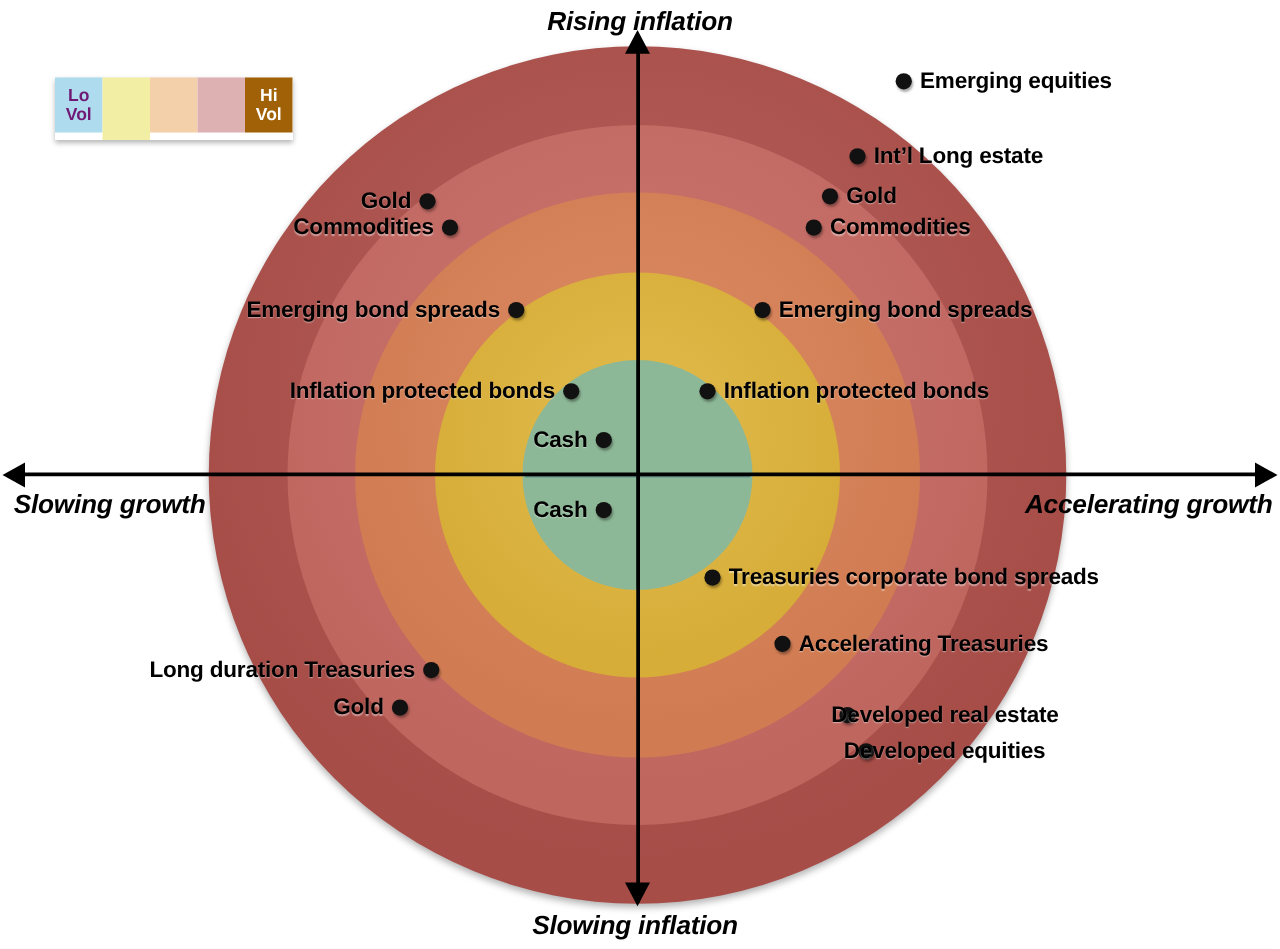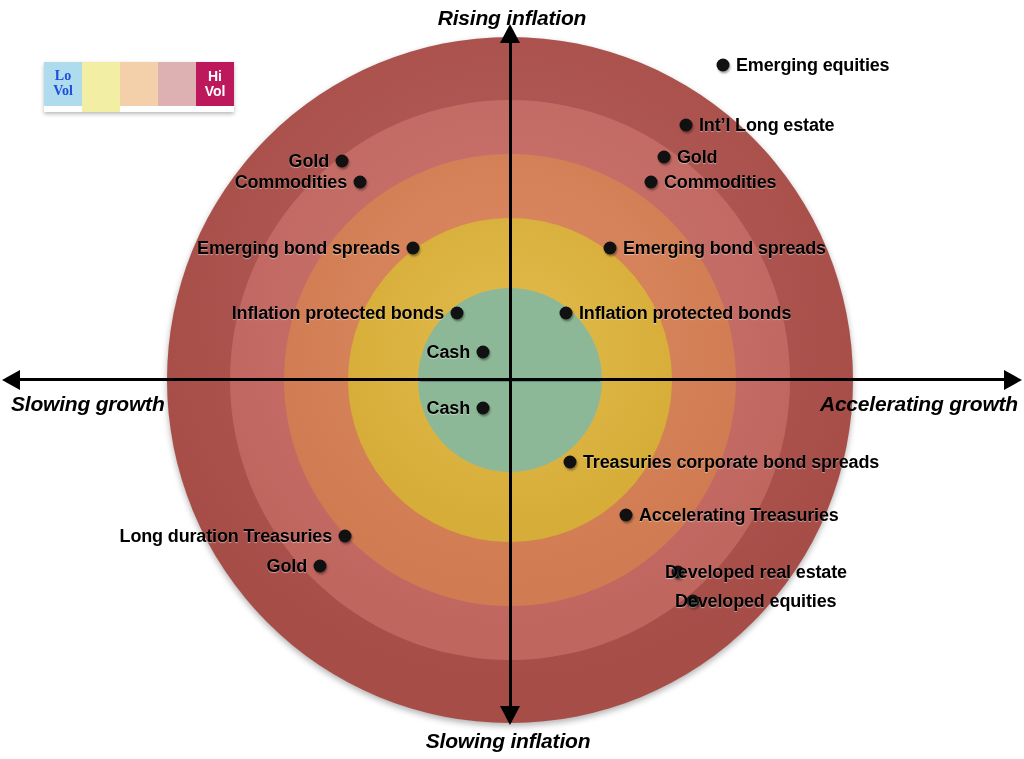--- a/index.html
+++ b/index.html
@@ -102,21 +102,21 @@
     height: 44px;
     display: flex;
     flex-direction: column;
     align-items: center;
     justify-content: center;
     font-size: 14px;
     font-weight: bold;
     line-height: 1.05;
   }
   .legend-swatch.tall { height: 50px; align-self: center; }
-  #legend-lo { color: #1d4ed8; font-family: Liberation Serif, serif; }
+  #legend-lo { color: #701a75; }
   #legend-hi { color: #ffffff; }
 
   
   .datapoint {
     position: absolute;
     width: 13px;
     height: 13px;
     border-radius: 50%;
     background: #111;
     transform: translate(-50%, -50%);
@@ -164,21 +164,21 @@
   <div class="axis-caption" id="caption-accel">Accelerating growth</div>
 
   <div id="legend">
     <div class="legend-swatch" id="legend-lo" style="background: rgb(174, 220, 238);">
       <span>Lo</span>
       <span>Vol</span>
     </div>
     <div class="legend-swatch tall" style="background: rgb(242, 239, 164);"></div>
     <div class="legend-swatch" style="background: rgb(243, 208, 170);"></div>
     <div class="legend-swatch" style="background: rgb(221, 176, 178);"></div>
-    <div class="legend-swatch" id="legend-hi" style="background: #be185d;">
+    <div class="legend-swatch" id="legend-hi" style="background: #a16207;">
       <span>Hi</span>
       <span>Vol</span>
     </div>
   </div>
 
   <div id="points-layer">
       <div class="datapoint" style="left: 723px; top: 65px;"></div>
       <div class="datalabel right-of" style="top: 65px; left: 736px;">Emerging equities</div>
       <div class="datapoint" style="left: 686px; top: 125px;"></div>
       <div class="datalabel right-of" style="top: 125px; left: 699px;">Int’l Long estate</div>

